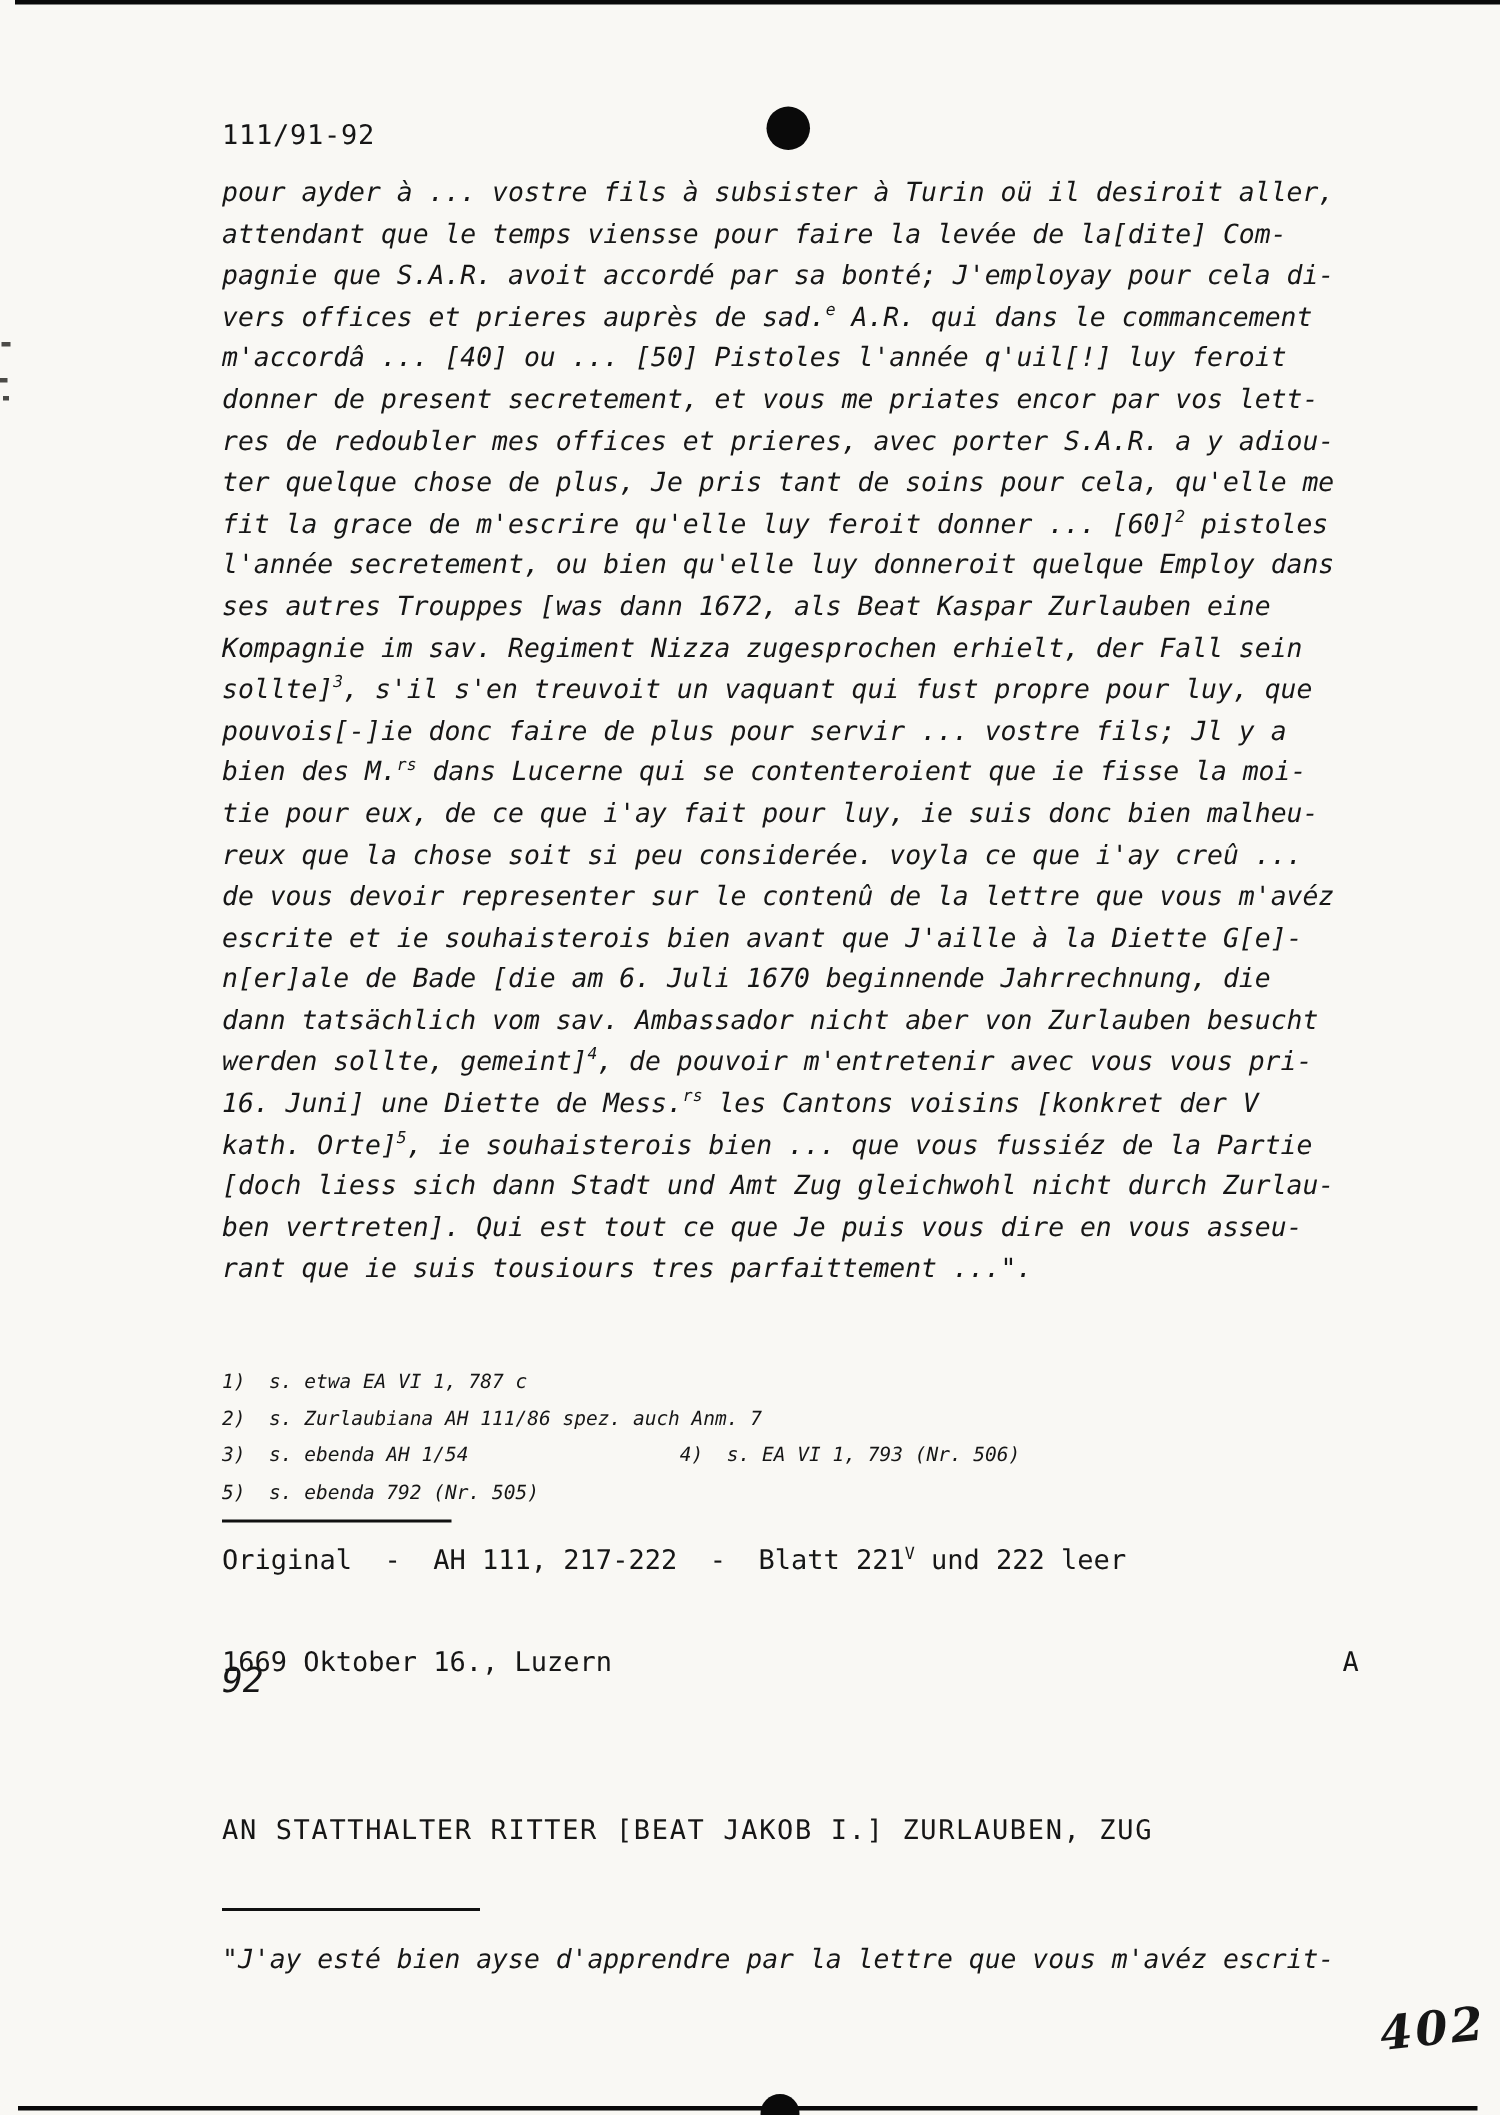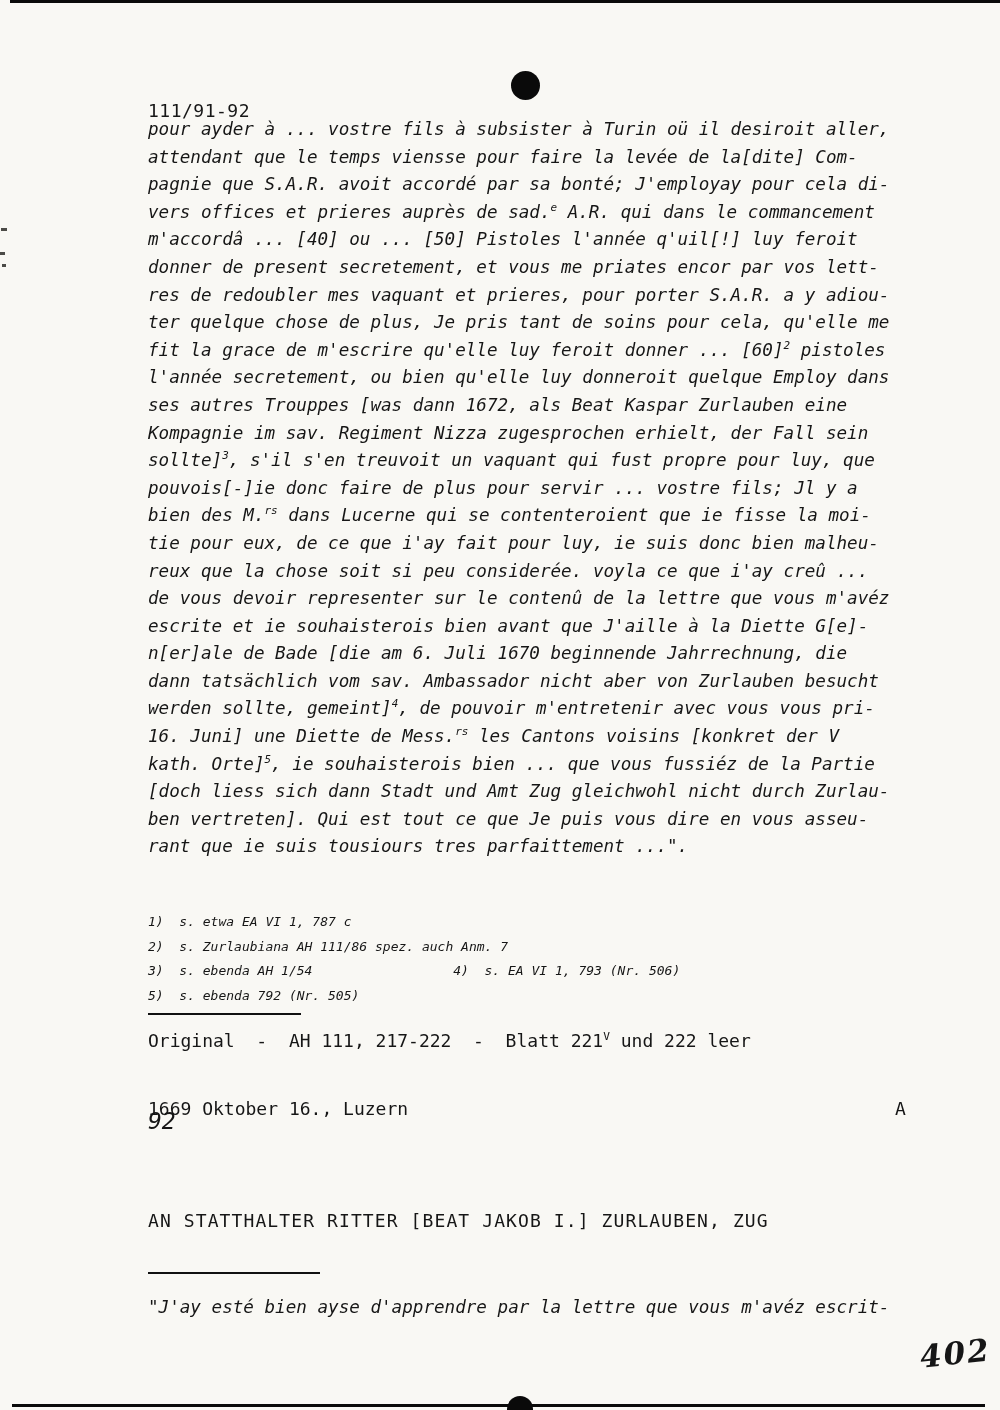--- a/index.html
+++ b/index.html
@@ -11,21 +11,21 @@
     color:var(--ink);
   }
   .scan-line { position:absolute; background:#0a0a0a; }
   #top-border    { left:10px; top:0; width:990px; height:3px; }
   #bottom-border { left:12px; top:1404px; width:973px; height:3px; }
   .scan-dot { position:absolute; background:#0a0a0a; border-radius:50%; }
   #dot-top    { left:511px; top:71px;  width:29px; height:29px; }
   #dot-bottom { left:507px; top:1396px; width:26px; height:26px; }
   .speck { position:absolute; background:#4c4b47; }
 
-  #ref { position:absolute; left:148px; top:100px; font-size:18px; letter-spacing:.5px; }
+  #ref { position:absolute; left:148px; top:80px; font-size:18px; letter-spacing:.5px; }
 
   #body { position:absolute; left:148px; top:116px; width:812px;
           font-style:italic; font-size:17.6px; line-height:27.6px; }
   .line { white-space:pre; }
   sup { font-size:.62em; vertical-align:super; line-height:0; }
 
   #footnotes { position:absolute; left:148px; top:910px; width:812px;
                font-style:italic; font-size:13px; line-height:24.6px; }
 
   #rule1 { position:absolute; left:148px; top:1013px; width:153px; height:2px; background:#111; }
@@ -67,21 +67,21 @@
 
   <div id="ref">111/91-92</div>
 
   <div id="body">
       <div class="line">pour ayder à ... vostre fils à subsister à Turin oü il desiroit aller,</div>
       <div class="line">attendant que le temps viensse pour faire la levée de la[dite] Com-</div>
       <div class="line">pagnie que S.A.R. avoit accordé par sa bonté; J'employay pour cela di-</div>
       <div class="line">vers offices et prieres auprès de sad.<sup>e</sup> A.R. qui dans le commancement</div>
       <div class="line">m'accordâ ... [40] ou ... [50] Pistoles l'année q'uil[!] luy feroit</div>
       <div class="line">donner de present secretement, et vous me priates encor par vos lett-</div>
-      <div class="line">res de redoubler mes vaquant et prieres, pour porter S.A.R. a y adiou-</div>
+      <div class="line">res de redoubler mes offices et prieres, avec porter S.A.R. a y adiou-</div>
       <div class="line">ter quelque chose de plus, Je pris tant de soins pour cela, qu'elle me</div>
       <div class="line">fit la grace de m'escrire qu'elle luy feroit donner ... [60]<sup>2</sup> pistoles</div>
       <div class="line">l'année secretement, ou bien qu'elle luy donneroit quelque Employ dans</div>
       <div class="line">ses autres Trouppes [was dann 1672, als Beat Kaspar Zurlauben eine</div>
       <div class="line">Kompagnie im sav. Regiment Nizza zugesprochen erhielt, der Fall sein</div>
       <div class="line">sollte]<sup>3</sup>, s'il s'en treuvoit un vaquant qui fust propre pour luy, que</div>
       <div class="line">pouvois[-]ie donc faire de plus pour servir ... vostre fils; Jl y a</div>
       <div class="line">bien des M.<sup>rs</sup> dans Lucerne qui se contenteroient que ie fisse la moi-</div>
       <div class="line">tie pour eux, de ce que i'ay fait pour luy, ie suis donc bien malheu-</div>
       <div class="line">reux que la chose soit si peu considerée. voyla ce que i'ay creû ...</div>

